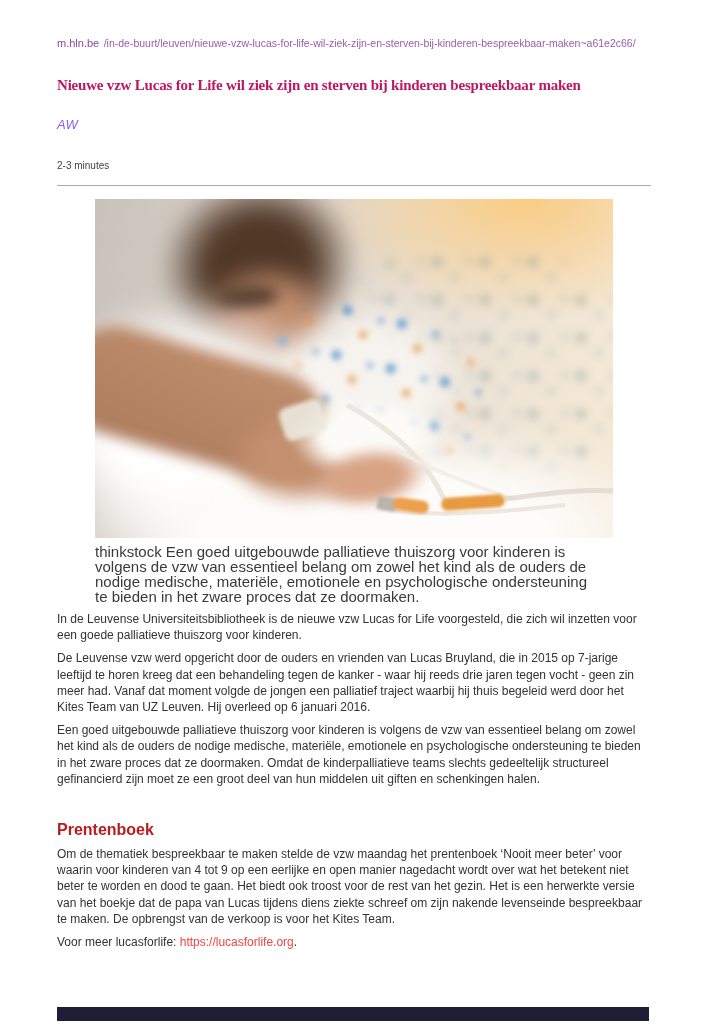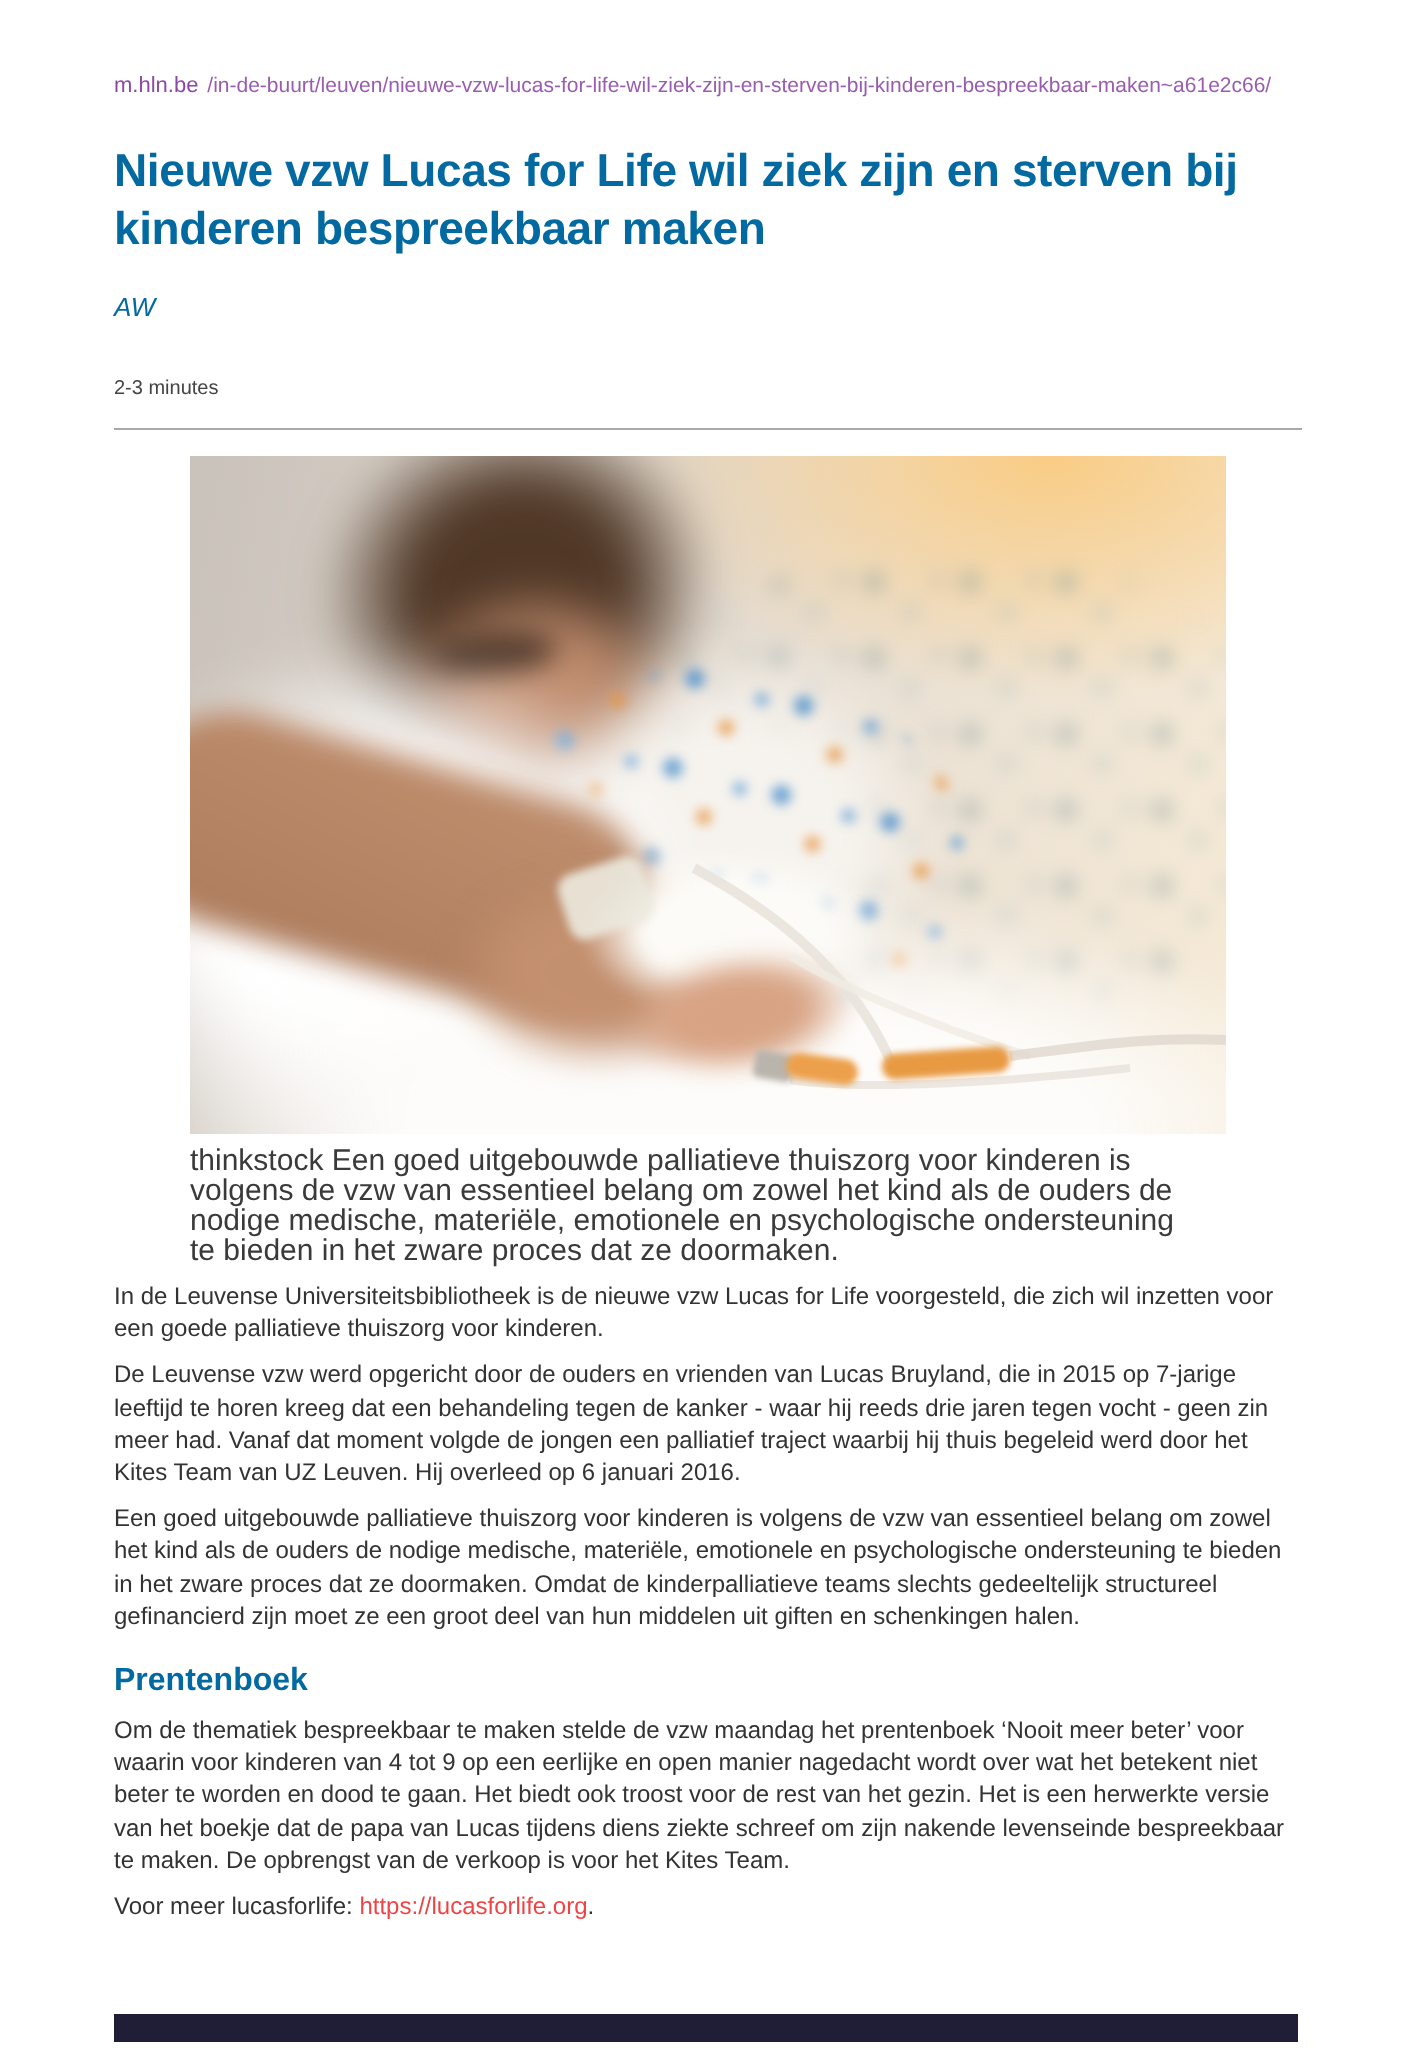--- a/index.html
+++ b/index.html
@@ -5,22 +5,22 @@
   html,body{margin:0;padding:0;background:#ffffff;}
   body{width:708px;height:1024px;overflow:hidden;position:relative;
        font-family:"Liberation Sans","DejaVu Sans",sans-serif;color:#333;}
   .content{width:594px;margin:0 57px;position:relative;}
 
   
   .url-line{padding-top:34px;line-height:16px;white-space:nowrap;overflow:hidden;}
   .site{color:#8b49a6;font-size:11px;}
   .path{color:#9a5cb0;font-size:10.5px;text-align:right;}
 
-  h1.title{margin:20px 0 0;font-size:23px;line-height:29px;font-weight:bold;color:#0369a1;letter-spacing:-0.2px;}
-  .author{margin-top:17px;font-size:13px;font-style:italic;color:#0369a1;}
+  h1.title{margin:20px 0 0;font-size:15px;line-height:29px;font-weight:bold;color:#be185d;letter-spacing:-0.2px;font-family:Liberation Serif, serif;}
+  .author{margin-top:17px;font-size:13px;font-style:italic;color:#8b5cf6;}
   .read-time{margin-top:28px;font-size:10px;color:#444;}
   .rule{margin-top:14px;border:none;border-top:1px solid #a9a9a9;height:0;}
 
   
   figure{margin:13px 0 0 38px;padding:0;width:518px;}
   .photo{position:relative;width:518px;height:339px;overflow:hidden;background:#d8d1c9;}
   .photo div{position:absolute;}
   .ph-base{inset:0;background:linear-gradient(100deg,#c9c2ba 0%,#d9d1c8 30%,#e9e0d4 60%,#f6ead6 100%);}
   .ph-glow{inset:0;background:radial-gradient(ellipse 55% 48% at 83% 0%,rgba(250,203,128,.95),rgba(250,203,128,0) 75%);}
   .ph-speckle{left:46%;top:16%;width:56%;height:66%;border-radius:35%;opacity:.55;filter:blur(5px);
@@ -53,21 +53,21 @@
   .ph-tape{left:186px;top:204px;width:44px;height:34px;border-radius:8px;background:#eceadf;filter:blur(2px);transform:rotate(-18deg);opacity:.9;}
   .ph-hand-child{left:214px;top:248px;width:120px;height:62px;filter:blur(5px);transform:rotate(-8deg);
     background:radial-gradient(closest-side,#d8a384 55%,rgba(216,163,132,0));}
   .ph-metal{left:282px;top:298px;width:20px;height:14px;border-radius:3px;background:#b9b4ac;filter:blur(1.5px);transform:rotate(10deg);}
   .ph-orange1{left:298px;top:300px;width:36px;height:13px;border-radius:7px;background:#eda04b;filter:blur(1.5px);transform:rotate(8deg);}
   .ph-orange2{left:346px;top:297px;width:64px;height:13px;border-radius:7px;background:#e89a43;filter:blur(1.5px);transform:rotate(-4deg);}
   .ph-tubes{position:absolute;inset:0;}
   figcaption{margin-top:6px;width:500px;font-size:15px;line-height:15px;color:#3a3a3a;}
 
   .body-text p{margin:7px 0 0;font-size:12px;line-height:16.2px;color:#333;}
-  h2.subhead{margin:16px 0 0;font-size:16px;font-weight:bold;color:#0369a1;}
+  h2.subhead{margin:34px 0 0;font-size:16px;font-weight:bold;color:#b91c1c;}
   .more-line{margin-top:13px;font-size:12px;line-height:16px;color:#333;}
   a.ext-link{color:#ef4444;text-decoration:none;cursor:pointer;}
 
   .bottom-bar{position:absolute;left:57px;top:1007px;width:592px;height:14px;background:#201d36;}
 </style>
 </head>
 <body>
 
 <div class="content">
 

